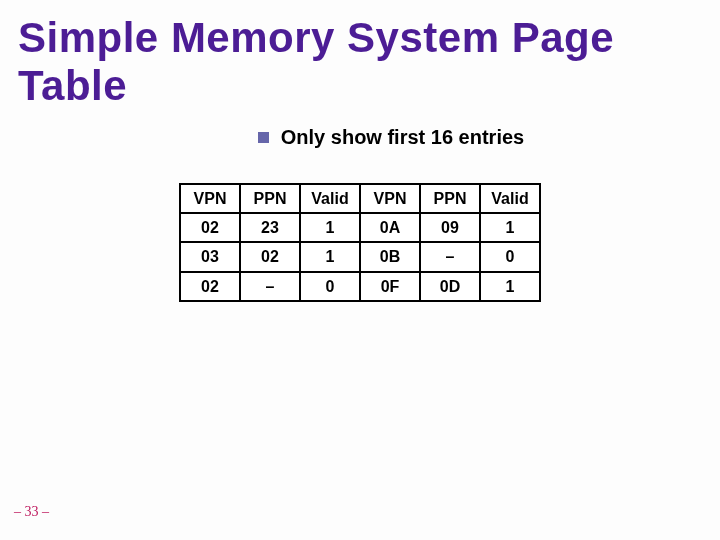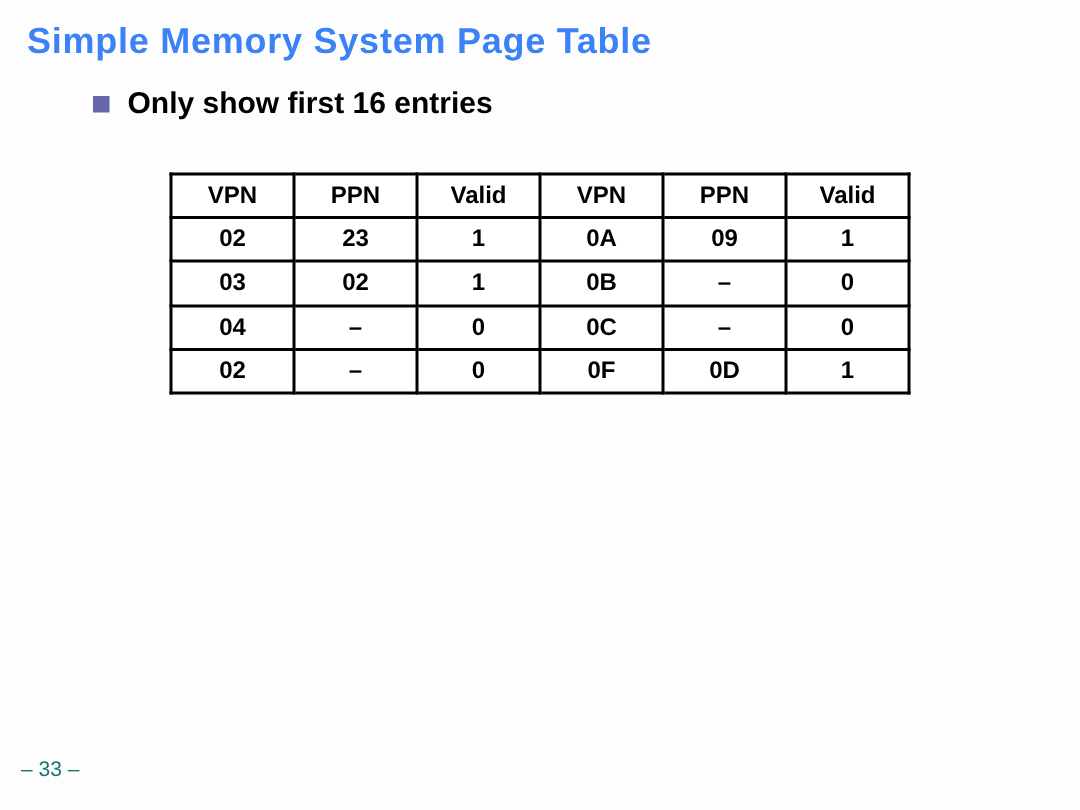--- a/index.html
+++ b/index.html
@@ -7,31 +7,32 @@
     padding: 0;
     width: 720px;
     height: 540px;
     background: #fdfdfd;
     font-family: "Comic Sans MS", "Comic Sans", cursive, sans-serif;
     color: #000;
     position: relative;
     overflow: hidden;
   }
   .title {
-    font-size: 24px;
+    font-size: 42px;
     font-weight: bold;
-    color: #3b82f6;
+    color: #4c1d95;
     padding: 14px 0 10px 18px;
     letter-spacing: 0.5px;
   }
   .bullet-row {
     display: flex;
     align-items: center;
     margin-left: 62px;
     margin-top: 6px;
+    justify-content: center;
   }
   .bullet-box {
     width: 11px;
     height: 11px;
     background: #6666aa;
     margin-right: 12px;
     flex: 0 0 auto;
   }
   .bullet-text {
     font-size: 20px;
@@ -43,35 +44,35 @@
     width: fit-content;
   }
   table {
     border-collapse: collapse;
   }
   th, td {
     border: 2px solid #000;
     text-align: center;
     font-weight: bold;
     font-size: 16px;
-    padding: 4px 12px;
+    padding: 4px 1px;
     width: 56px;
     line-height: 1.2;
     background: #fff;
   }
   th {
     font-size: 16px;
   }
   .footer {
     position: absolute;
     left: 14px;
     bottom: 20px;
-    font-family: Liberation Sans, sans-serif;
+    font-family: Liberation Serif, serif;
     font-size: 14px;
-    color: #0f766e;
+    color: #be185d;
     text-align: center;
   }
 </style>
 </head>
 <body>
 
 <div class="title">Simple Memory System Page Table</div>
 
 <div class="bullet-row">
   <div class="bullet-box"></div>
@@ -101,28 +102,20 @@
         </tr>
         <tr>
           <td>03</td>
           <td>02</td>
           <td>1</td>
           <td>0B</td>
           <td>–</td>
           <td>0</td>
         </tr>
         <tr>
-          <td>04</td>
-          <td>–</td>
-          <td>0</td>
-          <td>0C</td>
-          <td>–</td>
-          <td>0</td>
-        </tr>
-        <tr>
           <td>02</td>
           <td>–</td>
           <td>0</td>
           <td>0F</td>
           <td>0D</td>
           <td>1</td>
         </tr>
       </tbody>
   </table>
 </div>

